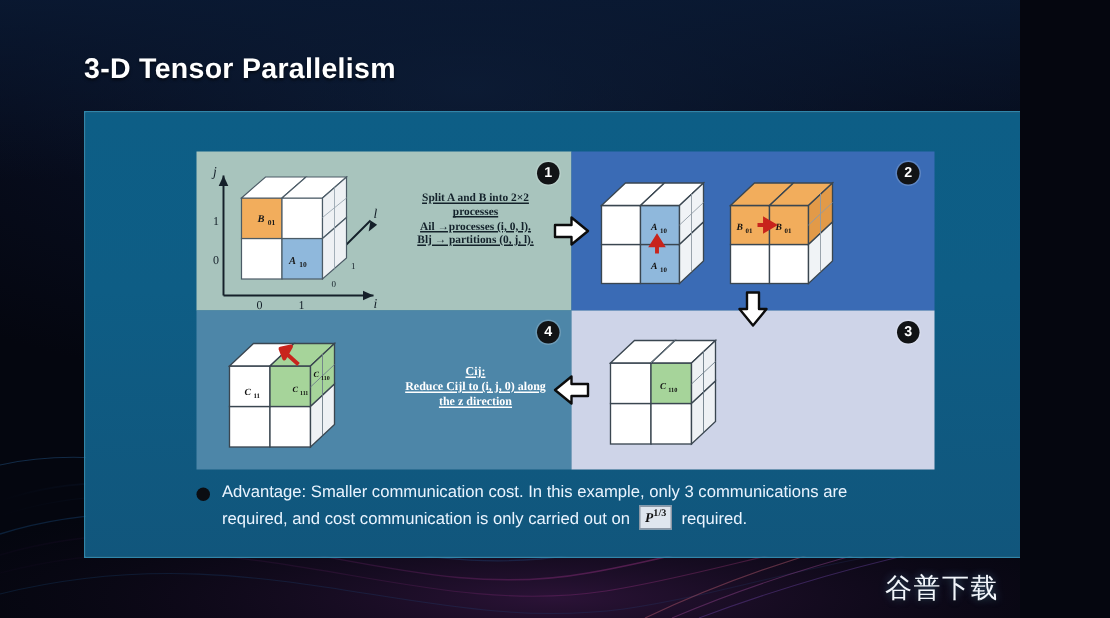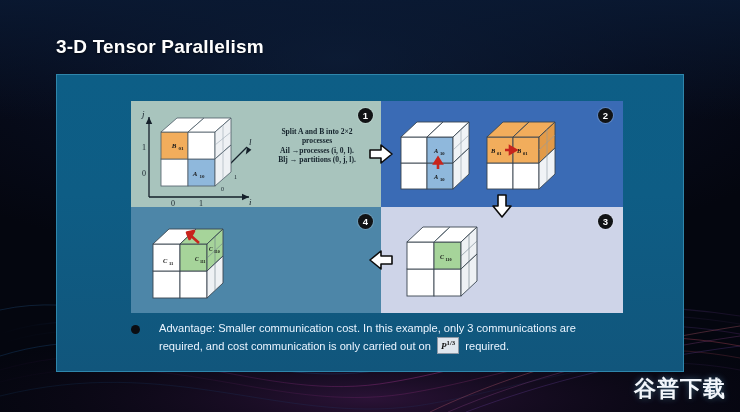--- a/index.html
+++ b/index.html
@@ -2,21 +2,21 @@
 <html><head>
 <meta charset="utf-8">
 <style>
   html,body{margin:0;padding:0;}
   body{
     width:740px;height:412px;overflow:hidden;
     font-family:"Liberation Sans", sans-serif;
     background:#05060f;
   }
   #slide{
-    position:relative;width:740px;height:412px;overflow:hidden;
+    position:relative;width:680px;height:412px;overflow:hidden;
     background:
       radial-gradient(ellipse 520px 210px at 46% 14%, #0d1b33 0%, #070c1c 58%, #04060f 100%),
       linear-gradient(180deg,#05070f 0%,#070b18 55%,#0a0718 100%);
   }
   
   .waves{position:absolute;left:0;bottom:0;width:740px;height:130px;pointer-events:none;}
   .topglow{position:absolute;left:0;top:0;width:740px;height:120px;
     background:linear-gradient(180deg,rgba(10,26,52,.85),rgba(5,8,18,0));pointer-events:none;}
 
   
@@ -52,51 +52,51 @@
     box-shadow:0 0 0 1px rgba(255,255,255,.18);
   }
   .b1{right:8px;top:7px;}
   .b2{right:10px;top:7px;}
   .b3{right:10px;top:7px;}
   .b4{right:8px;top:7px;}
 
   
   .qtext{
     position:absolute;font-family:"Liberation Serif", serif;
-    font-weight:bold;line-height:1.22;text-align:center;color:#111;
+    font-weight:bold;line-height:1.22;text-align:center;color:#111;text-decoration:underline;
   }
   .t1{left:128px;top:26px;width:116px;font-size:7.6px;color:#14222b;}
   .t2{left:112px;top:52px;width:124px;font-size:7.8px;color:#ffffff;text-align:center;}
   .t3{left:104px;top:44px;width:132px;font-size:8.2px;color:#111;}
   .t4{left:128px;top:36px;width:116px;font-size:8px;color:#ffffff;}
   .qtext .ln{display:block;}
 
   
   .arrow{position:absolute;}
 
   
   .bulletrow{
     position:absolute;left:74px;top:246px;width:520px;
     display:flex;align-items:flex-start;gap:8px;
   }
   .dot{width:9px;height:9px;border-radius:50%;background:#0b0d12;margin-top:4px;flex:0 0 auto;}
-  .btext{color:#eaf4ff;font-size:11.1px;line-height:1.42;margin-left:11px;}
+  .btext{color:#eaf4ff;font-size:11.1px;line-height:1.42;}
   .pbadge{
     display:inline-block;background:#dfe6ee;color:#101010;
     font-family:"Liberation Serif", serif;font-weight:bold;font-style:italic;
     font-size:9px;padding:0 3px;margin:0 3px;border:1px solid #8c98a6;
     vertical-align:1px;
   }
   .pbadge sup{font-size:.75em;font-style:normal;}
 
   
   .watermark{
     position:absolute;right:14px;bottom:8px;
-    font-family:"DejaVu Sans", sans-serif;font-weight:bold;
-    font-size:22px;color:#f2f6fb;letter-spacing:1px;
+    font-family:"DejaVu Sans", sans-serif;font-weight:normal;
+    font-size:18px;color:#f2f6fb;letter-spacing:1px;
     text-shadow:0 0 6px rgba(120,200,255,.45), 0 2px 3px rgba(0,0,0,.6);
   }
 </style>
 </head>
 <body>
 
 <div id="slide">
 
   <div class="topglow"></div>
 
@@ -286,20 +286,25 @@
           <text x="24" y="50" font-family="Liberation Serif, serif" font-size="6.4" font-style="italic" font-weight="bold" fill="#111">C</text>
           <text x="30" y="52" font-family="Liberation Serif, serif" font-size="4.6" font-weight="bold" fill="#111">11</text>
           <text x="56" y="48" font-family="Liberation Serif, serif" font-size="5.4" font-style="italic" font-weight="bold" fill="#111">C</text>
           <text x="61" y="50" font-family="Liberation Serif, serif" font-size="4" font-weight="bold" fill="#111">111</text>
           <text x="70" y="38" font-family="Liberation Serif, serif" font-size="5.4" font-style="italic" font-weight="bold" fill="#111">C</text>
           <text x="75" y="40" font-family="Liberation Serif, serif" font-size="4" font-weight="bold" fill="#111">110</text>
 
           <path d="M60,30 L50,21 M55,18 L48,19.5 L50.5,26 z" stroke="#c8241c" stroke-width="2.6" fill="#c8241c" stroke-linejoin="round"></path>
         </svg>
 
+        <div class="qtext t4">
+          <span class="ln">Cij:</span>
+          <span class="ln">Reduce Cijl to (i, j, 0) along</span>
+          <span class="ln">the z direction</span>
+        </div>
       </div>
 
       <div class="quad q3">
         <div class="badge b3">3</div>
 
         <svg width="112" height="96" viewBox="0 0 112 96" style="position:absolute;left:14px;top:6px;">
           <g stroke="#3a4650" stroke-width=".9">
             <rect x="12" y="56" width="27" height="27" fill="#ffffff"></rect>
             <rect x="39" y="56" width="27" height="27" fill="#ffffff"></rect>
             <rect x="12" y="29" width="27" height="27" fill="#ffffff"></rect>

